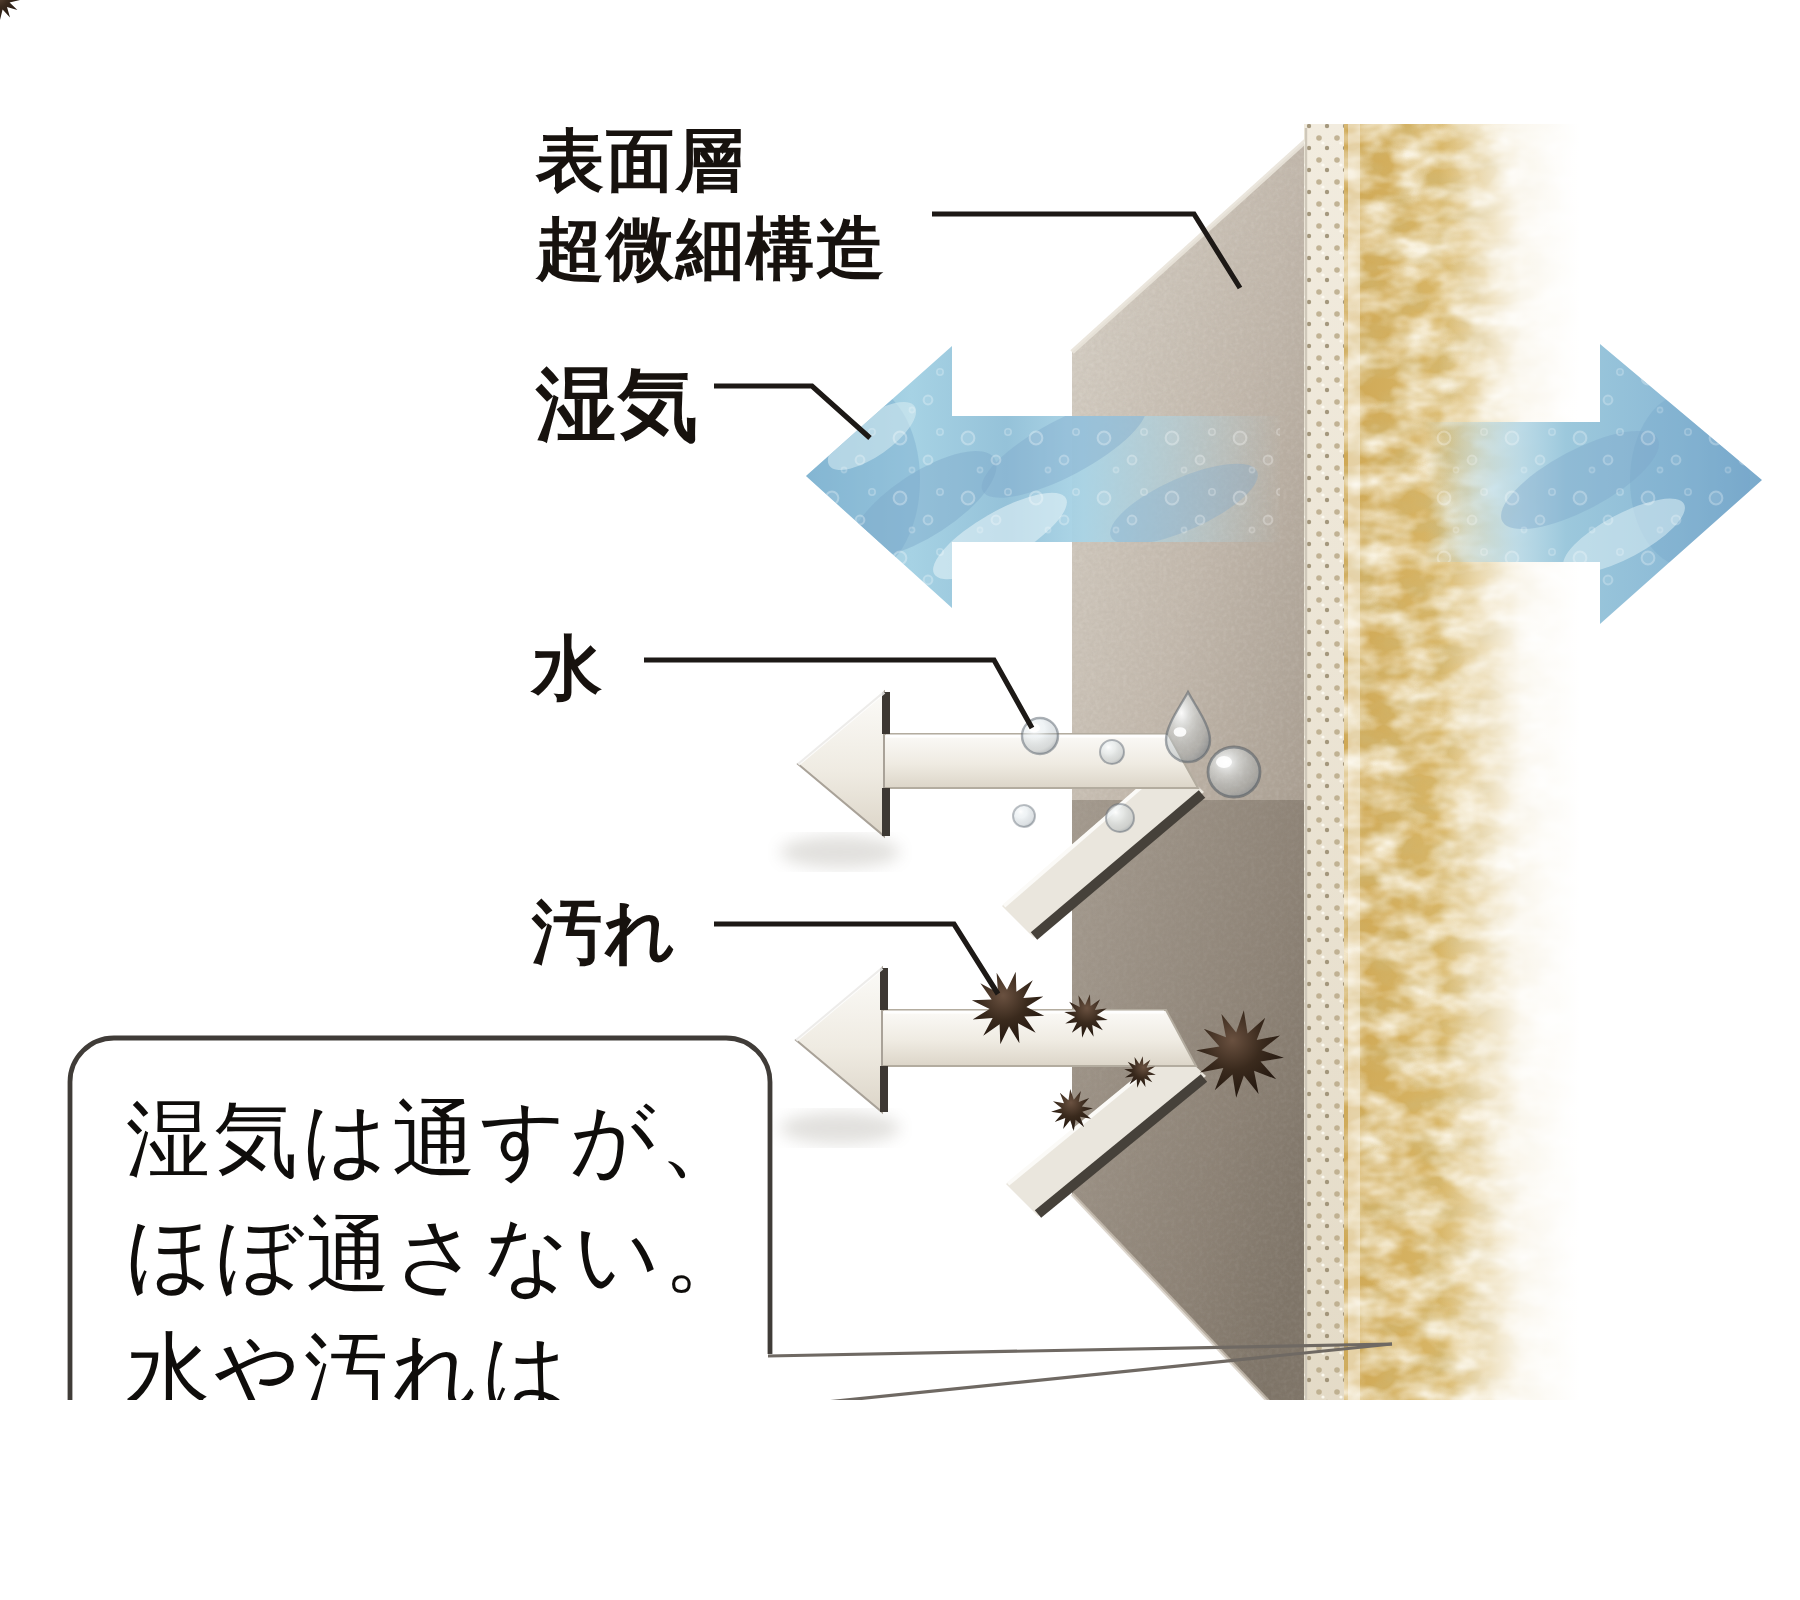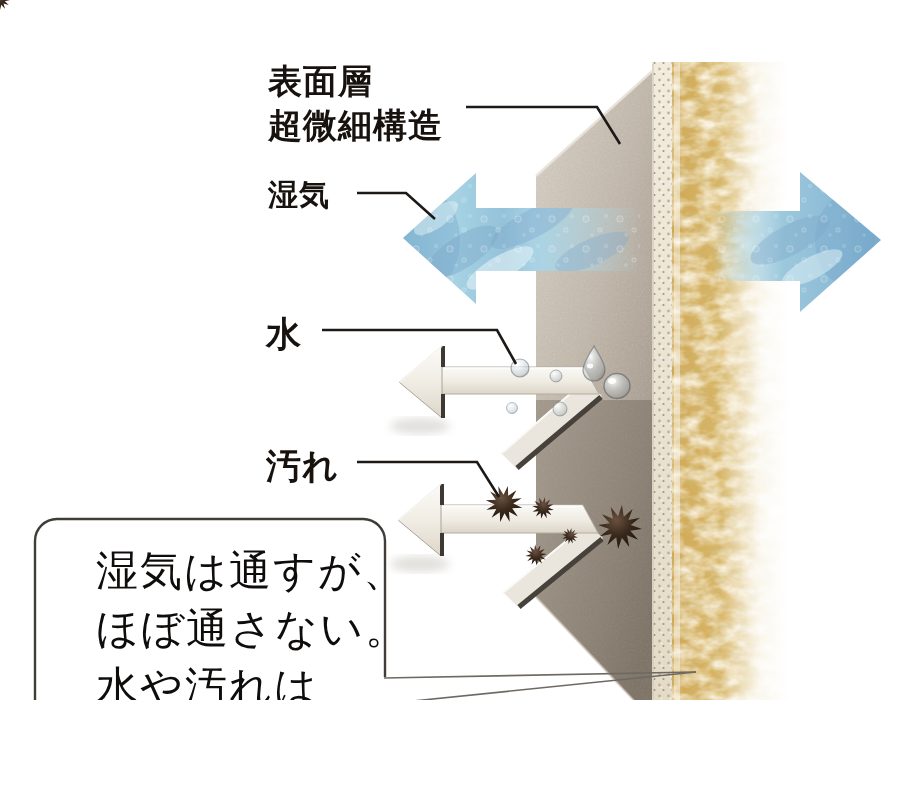--- a/index.html
+++ b/index.html
@@ -1,25 +1,25 @@
 <!DOCTYPE html>
 <html><head>
 <meta charset="utf-8">
 <style>
   html,body{margin:0;padding:0;background:#ffffff;}
   .stage{position:relative;width:900px;height:700px;background:#ffffff;overflow:hidden;
          font-family:"Liberation Serif", serif;}
   .stage svg{position:absolute;left:0;top:0;}
   .label{position:absolute;color:#17120e;font-weight:700;letter-spacing:1px;white-space:nowrap;}
   .label-surface{left:268px;top:60px;font-size:34px;line-height:44px;}
-  .label-moisture{left:268px;top:175px;font-size:30px;}
+  .label-moisture{left:268px;top:175px;font-size:40px;}
   .label-water{left:266px;top:311px;font-size:35px;}
   .label-dirt{left:266px;top:443px;font-size:35px;}
   .callout-text{position:absolute;left:63px;top:542px;font-size:42px;line-height:58px;
-                font-weight:400;color:#0f0d0b;letter-spacing:2px;white-space:nowrap;margin-left:33px;}
+                font-weight:400;color:#0f0d0b;letter-spacing:2px;white-space:nowrap;}
 </style>
 </head>
 <body>
 
 <div class="stage">
 
 <svg viewBox="0 0 900 800" width="900" height="800">
   <defs>
     <clipPath id="clipGray">
           <polygon points="536,176 660,64 660,728 536,597"></polygon>

